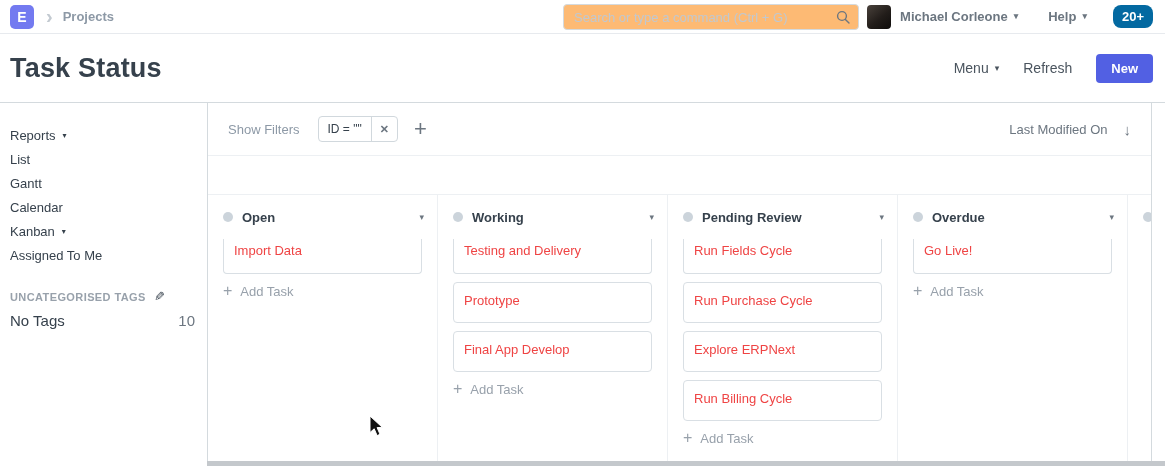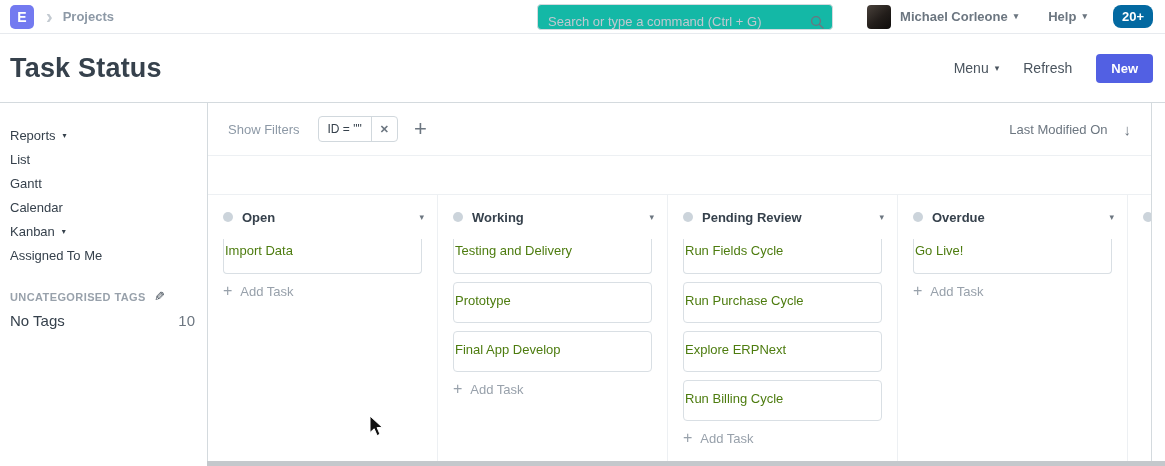--- a/index.html
+++ b/index.html
@@ -7,23 +7,23 @@
   body { font-family:"Liberation Sans", sans-serif; color:#36414c; }
   .app { position:relative; width:1165px; height:466px; overflow:hidden; }
 
   
   .navbar { position:relative; height:34px; border-bottom:1px solid #e7eaee;
             display:flex; align-items:center; padding:0 12px 0 10px; background:#fff; }
   .logo { width:24px; height:24px; border-radius:5px; background:#737af0; color:#fff;
           font-size:14px; font-weight:700; display:flex; align-items:center; justify-content:center; cursor:pointer; }
   .crumb-sep { color:#c3cad1; font-size:20px; font-weight:600; margin:0 10px 2px 12px; line-height:1; }
   .breadcrumb { color:#8d99a6; font-size:13px; font-weight:700; cursor:pointer; }
-  .search-wrap { position:absolute; left:537px; top:4px; width:296px; height:26px;
-                 border:1px solid #d4dade; border-radius:4px; background:#14b8a6;
-                 display:flex; align-items:flex-end; }
+  .search-wrap { position:absolute; left:563px; top:4px; width:296px; height:26px;
+                 border:1px solid #d4dade; border-radius:4px; background:#fdba74;
+                 display:flex; align-items:center; }
   .search-wrap input { flex:1; border:none; outline:none; padding:0 6px 0 10px; font-size:13px;
                        color:#36414c; background:transparent; font-family:"Liberation Sans",sans-serif; }
   .search-wrap input::placeholder { color:#c0c8d0; }
   .search-icon { width:22px; display:flex; align-items:center; justify-content:center; margin-right:4px; cursor:pointer; }
   .nav-right { margin-left:auto; display:flex; align-items:center; }
   .avatar { width:24px; height:24px; border-radius:4px; cursor:pointer;
             background:linear-gradient(140deg,#4a423c 0%,#221d1a 55%,#0e0c0b 100%); }
   .nav-user { display:flex; align-items:center; gap:6px; margin-left:9px; cursor:pointer;
               color:#6c7680; font-size:13px; font-weight:600; }
   .nav-help { display:flex; align-items:center; gap:6px; margin-left:30px; cursor:pointer;
@@ -78,21 +78,21 @@
   
   .board { flex:1; display:flex; overflow:hidden; }
   .kcol { width:230px; flex-shrink:0; border-right:1px solid #edf0f3; display:flex; flex-direction:column; }
   .kcol.partial { width:auto; flex:1; }
   .kcol-head { height:44px; display:flex; align-items:center; padding:0 13px 0 15px; flex-shrink:0; }
   .kcol-dot { width:10px; height:10px; border-radius:50%; background:#ccd4db; margin-right:9px; flex-shrink:0; }
   .kcol-title { font-size:13px; font-weight:600; color:#36414c; }
   .kcol-caret { margin-left:auto; font-size:9px; color:#6c7680; cursor:pointer; }
   .kcol-body { flex:1; padding:0 15px; overflow:hidden; }
   .kcard { background:#fff; border:1px solid #d9dfe4; border-radius:4px; height:41px;
-           padding:10px 1px; font-size:13px; color:#4d7c0f; margin-bottom:8px; cursor:pointer; }
+           padding:10px 10px; font-size:13px; color:#ef4444; margin-bottom:8px; cursor:pointer; }
   .kcard.clipped-top { margin-top:-6px; border-top:none; border-radius:0 0 4px 4px; }
   .add-task { display:flex; align-items:center; gap:8px; color:#98a1ab; font-size:13px;
               margin-top:9px; cursor:pointer; }
   .add-task .plus { font-size:16px; line-height:1; }
 
   
   .hscrollbar { position:absolute; left:207px; right:0; bottom:0; height:5px; background:#c4c8cc; cursor:pointer; }
   .cursor { position:absolute; left:369px; top:416px; pointer-events:none; }
 </style>
 </head>

